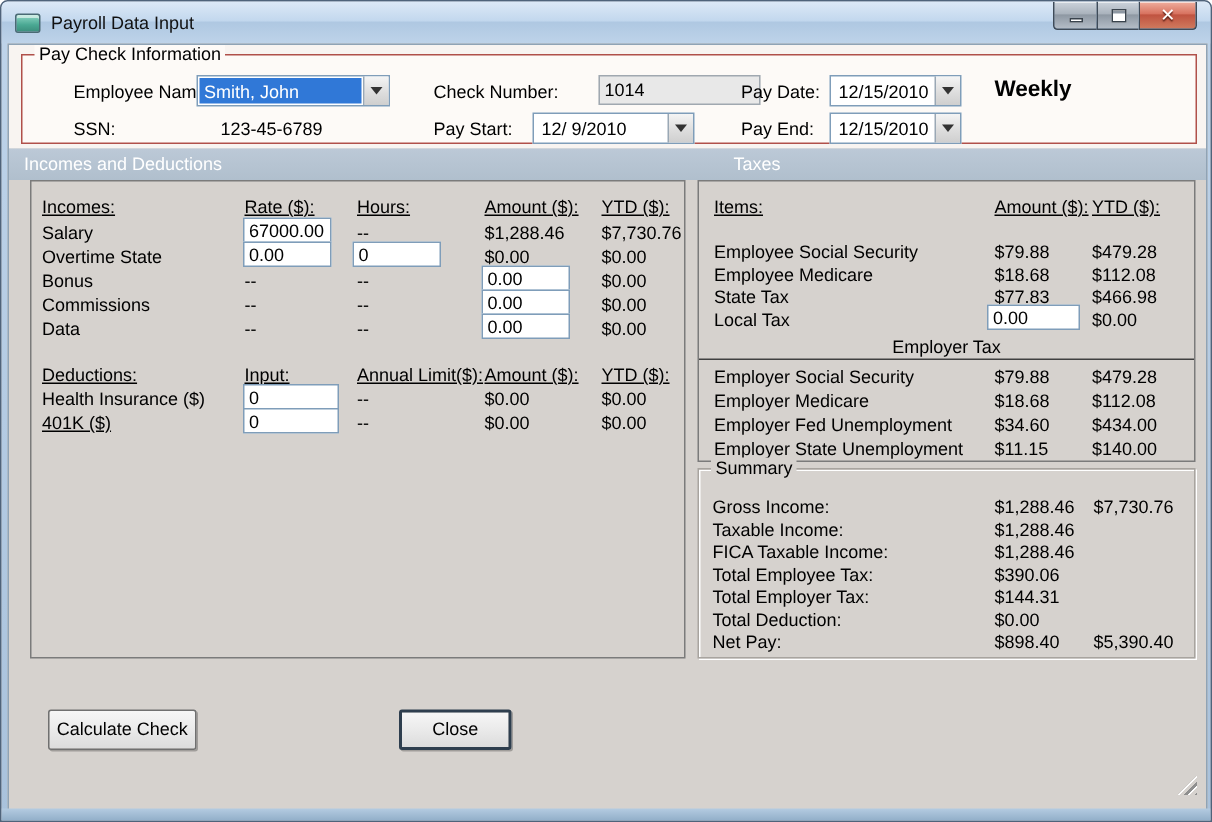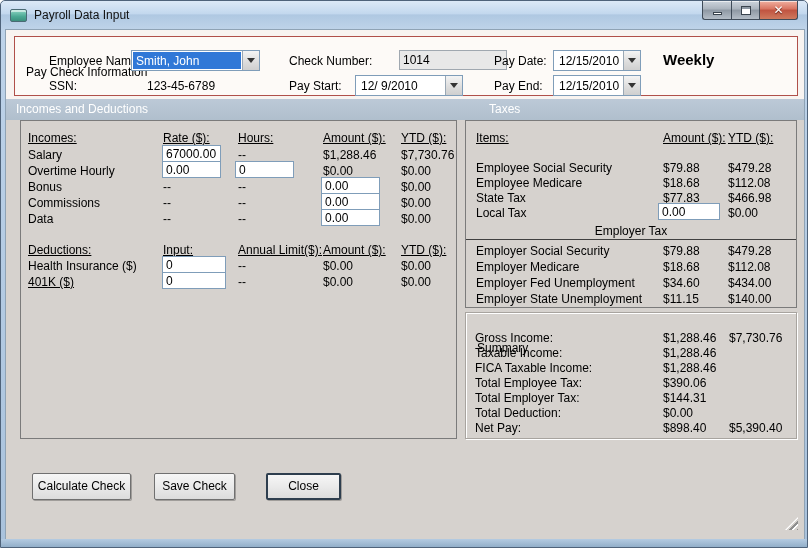--- a/index.html
+++ b/index.html
@@ -49,21 +49,21 @@
   .glyph-x { color: #fff; font-weight: bold; font-size: 12px; text-shadow: 0 1px 1px #5a1f14; }
   
   .client {
     position: absolute; left: 4px; top: 28px; width: 800px; height: 512px;
     background: #d6d2ce; border: 1px solid #8fa3b5;
     overflow: hidden;
   }
   .top-strip { position: absolute; left: 0; top: 0; width: 100%; height: 69px; background: #f8f4f1; }
   
   .groupbox { position: absolute; border: 1px solid; }
-  .groupbox > .gb-label { position: absolute; top: -8px; left: 8px; padding: 0 3px; margin-top: 36px; }
+  .groupbox > .gb-label { position: absolute; top: -8px; left: 8px; padding: 0 3px; }
   .paycheck-group { left: 8px; top: 6px; width: 784px; height: 60px; border-color: #b0504a; background: #fdfaf7; }
   .paycheck-group > .gb-label { background: #fdfaf7; }
   .summary-group { left: 459px; top: 282px; width: 332px; height: 127px; border-color: #a8a49f; box-shadow: 1px 1px 0 #fff inset, 1px 1px 0 #fff; background: #d6d2ce; }
   .summary-group > .gb-label { background: #d6d2ce; }
   
   .pc-label { position: absolute; white-space: nowrap; margin-left: 16px; }
   .combo, .dtp {
     position: absolute; height: 21px; background: #fff;
     border: 1px solid #7f9db9; display: flex; align-items: stretch;
   }
@@ -218,21 +218,21 @@
         <span class="cell c-ytd hdr">YTD ($):</span>
       </div>
       <div class="trow" style="top:27px">
         <span class="cell c-name">Salary</span>
         <input class="tb in-rate" value="67000.00" style="">
         <span class="cell c-hours">--</span>
         <span class="cell c-amt">$1,288.46</span>
         <span class="cell c-ytd">$7,730.76</span>
       </div>
       <div class="trow" style="top:43px">
-        <span class="cell c-name">Overtime Hourly</span>
+        <span class="cell c-name">Overtime State</span>
         <input class="tb in-rate" value="0.00" style="">
         <input class="tb in-hours" value="0" style="">
         <span class="cell c-amt">$0.00</span>
         <span class="cell c-ytd">$0.00</span>
       </div>
       <div class="trow" style="top:59px">
         <span class="cell c-name">Bonus</span>
         <span class="cell c-rate">--</span>
         <span class="cell c-hours">--</span>
         <input class="tb in-amt" value="0.00" style="">
@@ -358,20 +358,19 @@
         <span class="cell s-ytd"></span>
       </div>
       <div class="trow" style="top:108px">
         <span class="cell s-name">Net Pay:</span>
         <span class="cell s-amt">$898.40</span>
         <span class="cell s-ytd">$5,390.40</span>
       </div>
     </div>
 
     <div class="btn btn-calc">Calculate Check</div>
-    <div class="btn btn-save">Save Check</div>
     <div class="btn btn-close">Close</div>
 
     <div class="resize-grip"></div>
   </div>
 
   <div class="bottom-strip"></div>
 </div>
 
 </body></html>

